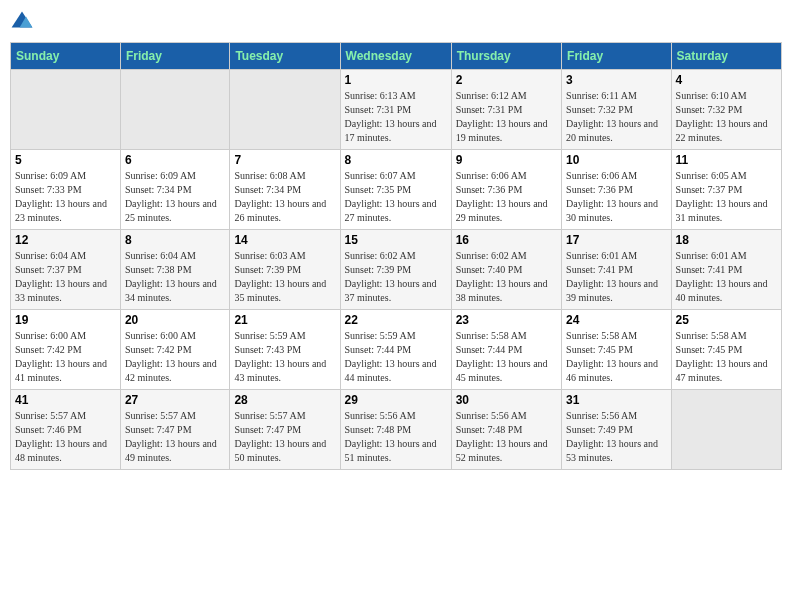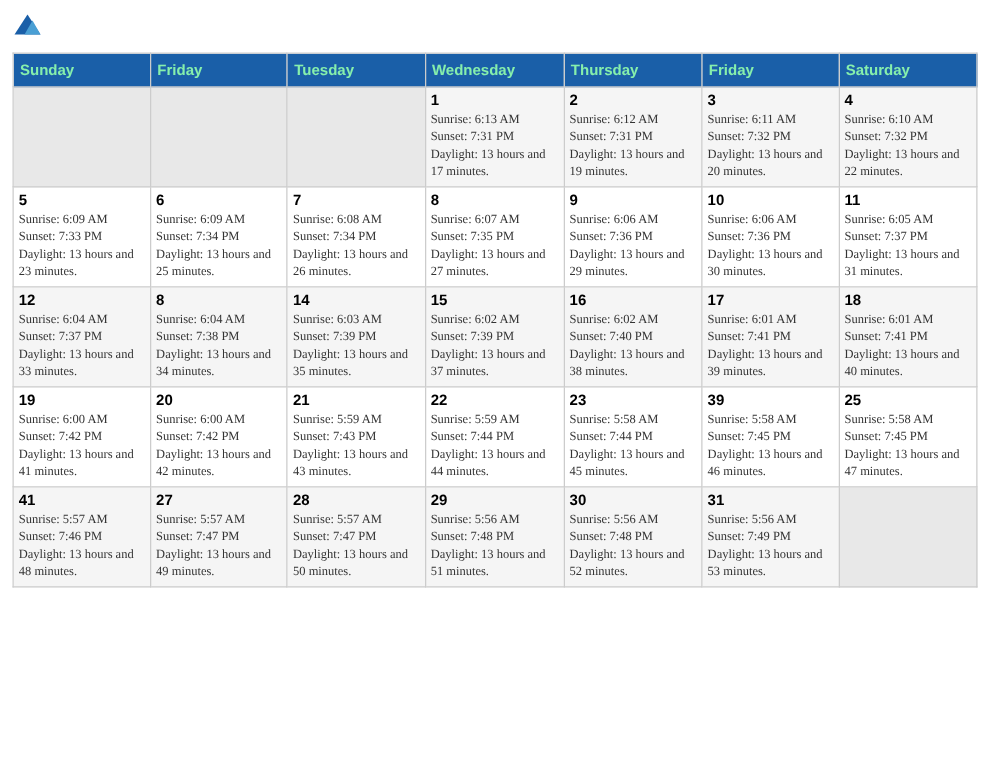--- a/index.html
+++ b/index.html
@@ -155,21 +155,21 @@
         <td><span class="day-num">16</span><span class="day-info">Sunrise: 6:02 AM<br>Sunset: 7:40 PM<br>Daylight: 13 hours and 38 minutes.</span></td>
         <td><span class="day-num">17</span><span class="day-info">Sunrise: 6:01 AM<br>Sunset: 7:41 PM<br>Daylight: 13 hours and 39 minutes.</span></td>
         <td><span class="day-num">18</span><span class="day-info">Sunrise: 6:01 AM<br>Sunset: 7:41 PM<br>Daylight: 13 hours and 40 minutes.</span></td>
       </tr>
       <tr>
         <td><span class="day-num">19</span><span class="day-info">Sunrise: 6:00 AM<br>Sunset: 7:42 PM<br>Daylight: 13 hours and 41 minutes.</span></td>
         <td><span class="day-num">20</span><span class="day-info">Sunrise: 6:00 AM<br>Sunset: 7:42 PM<br>Daylight: 13 hours and 42 minutes.</span></td>
         <td><span class="day-num">21</span><span class="day-info">Sunrise: 5:59 AM<br>Sunset: 7:43 PM<br>Daylight: 13 hours and 43 minutes.</span></td>
         <td><span class="day-num">22</span><span class="day-info">Sunrise: 5:59 AM<br>Sunset: 7:44 PM<br>Daylight: 13 hours and 44 minutes.</span></td>
         <td><span class="day-num">23</span><span class="day-info">Sunrise: 5:58 AM<br>Sunset: 7:44 PM<br>Daylight: 13 hours and 45 minutes.</span></td>
-        <td><span class="day-num">39</span><span class="day-info">Sunrise: 5:58 AM<br>Sunset: 7:45 PM<br>Daylight: 13 hours and 46 minutes.</span></td>
+        <td><span class="day-num">24</span><span class="day-info">Sunrise: 5:58 AM<br>Sunset: 7:45 PM<br>Daylight: 13 hours and 46 minutes.</span></td>
         <td><span class="day-num">25</span><span class="day-info">Sunrise: 5:58 AM<br>Sunset: 7:45 PM<br>Daylight: 13 hours and 47 minutes.</span></td>
       </tr>
       <tr>
         <td><span class="day-num">41</span><span class="day-info">Sunrise: 5:57 AM<br>Sunset: 7:46 PM<br>Daylight: 13 hours and 48 minutes.</span></td>
         <td><span class="day-num">27</span><span class="day-info">Sunrise: 5:57 AM<br>Sunset: 7:47 PM<br>Daylight: 13 hours and 49 minutes.</span></td>
         <td><span class="day-num">28</span><span class="day-info">Sunrise: 5:57 AM<br>Sunset: 7:47 PM<br>Daylight: 13 hours and 50 minutes.</span></td>
         <td><span class="day-num">29</span><span class="day-info">Sunrise: 5:56 AM<br>Sunset: 7:48 PM<br>Daylight: 13 hours and 51 minutes.</span></td>
         <td><span class="day-num">30</span><span class="day-info">Sunrise: 5:56 AM<br>Sunset: 7:48 PM<br>Daylight: 13 hours and 52 minutes.</span></td>
         <td><span class="day-num">31</span><span class="day-info">Sunrise: 5:56 AM<br>Sunset: 7:49 PM<br>Daylight: 13 hours and 53 minutes.</span></td>
         <td class="empty-cell"></td>

